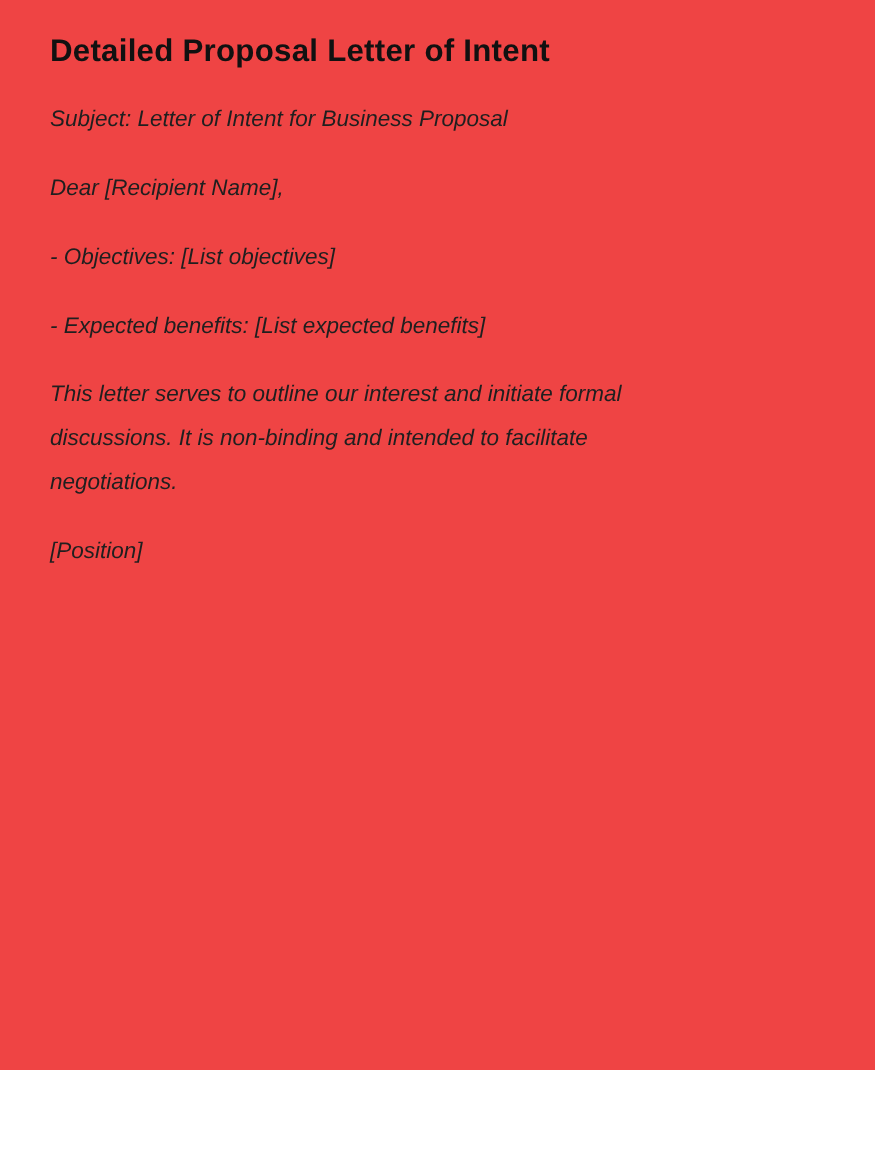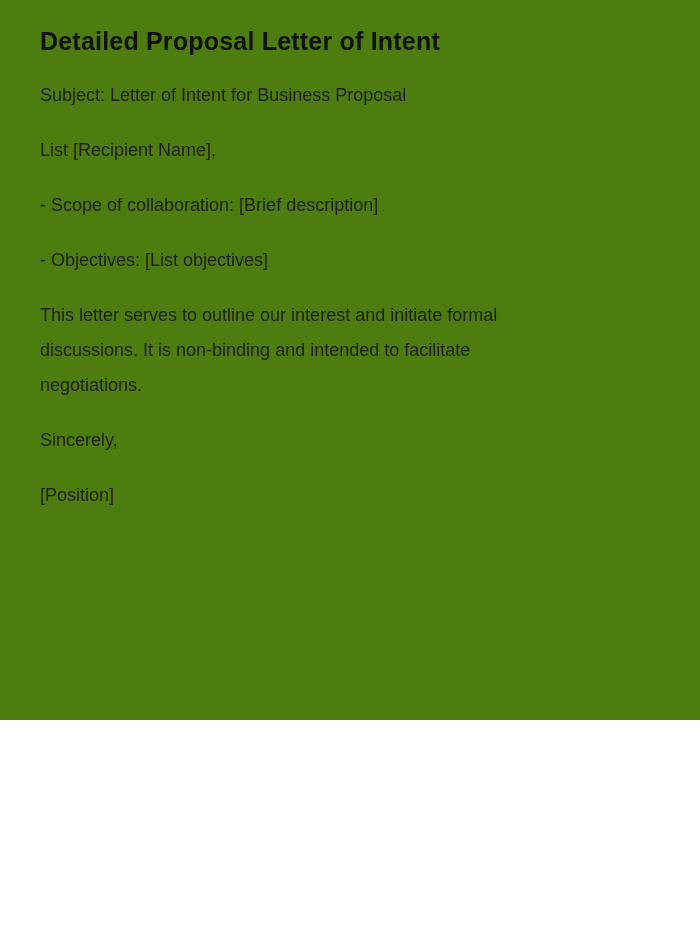--- a/index.html
+++ b/index.html
@@ -8,63 +8,63 @@
   }
   body {
     width: 700px;
     height: 932px;
     overflow: hidden;
     font-family: "Liberation Sans", "DejaVu Sans", sans-serif;
     color: #1a1a1a;
   }
   .page {
     width: 700px;
-    height: 720px;
-    background: #4d7c0f;
+    height: 856px;
+    background: #ef4444;
     padding: 26px 40px 0 40px;
   }
   .doc-title {
     font-size: 25px;
     font-weight: 700;
     line-height: 30px;
     color: #111111;
     letter-spacing: 0.2px;
     margin: 0 0 22px 0;
   }
   .doc-paragraph {
     font-size: 18px;
     line-height: 35px;
     font-weight: 400;
     color: #1f1f1f;
     margin: 0 0 20px 0;
     white-space: pre-line; 
     max-width: 620px;
+    font-style: italic;
   }
 </style>
 </head>
 <body>
 
 <div class="page">
 
   <h1 class="doc-title">Detailed Proposal Letter of Intent</h1>
 
   <p class="doc-paragraph">Subject: Letter of Intent for Business Proposal</p>
 
-  <p class="doc-paragraph">List [Recipient Name],</p>
+  <p class="doc-paragraph">Dear [Recipient Name],</p>
 
 
-  <p class="doc-paragraph">- Scope of collaboration: [Brief description]</p>
 
   <p class="doc-paragraph">- Objectives: [List objectives]</p>
 
+  <p class="doc-paragraph">- Expected benefits: [List expected benefits]</p>
 
   <p class="doc-paragraph">This letter serves to outline our interest and initiate formal
 discussions. It is non-binding and intended to facilitate
 negotiations.</p>
 
 
-  <p class="doc-paragraph">Sincerely,</p>
 
 
   <p class="doc-paragraph">[Position]</p>
 
 
 </div>
 
 </body></html>

